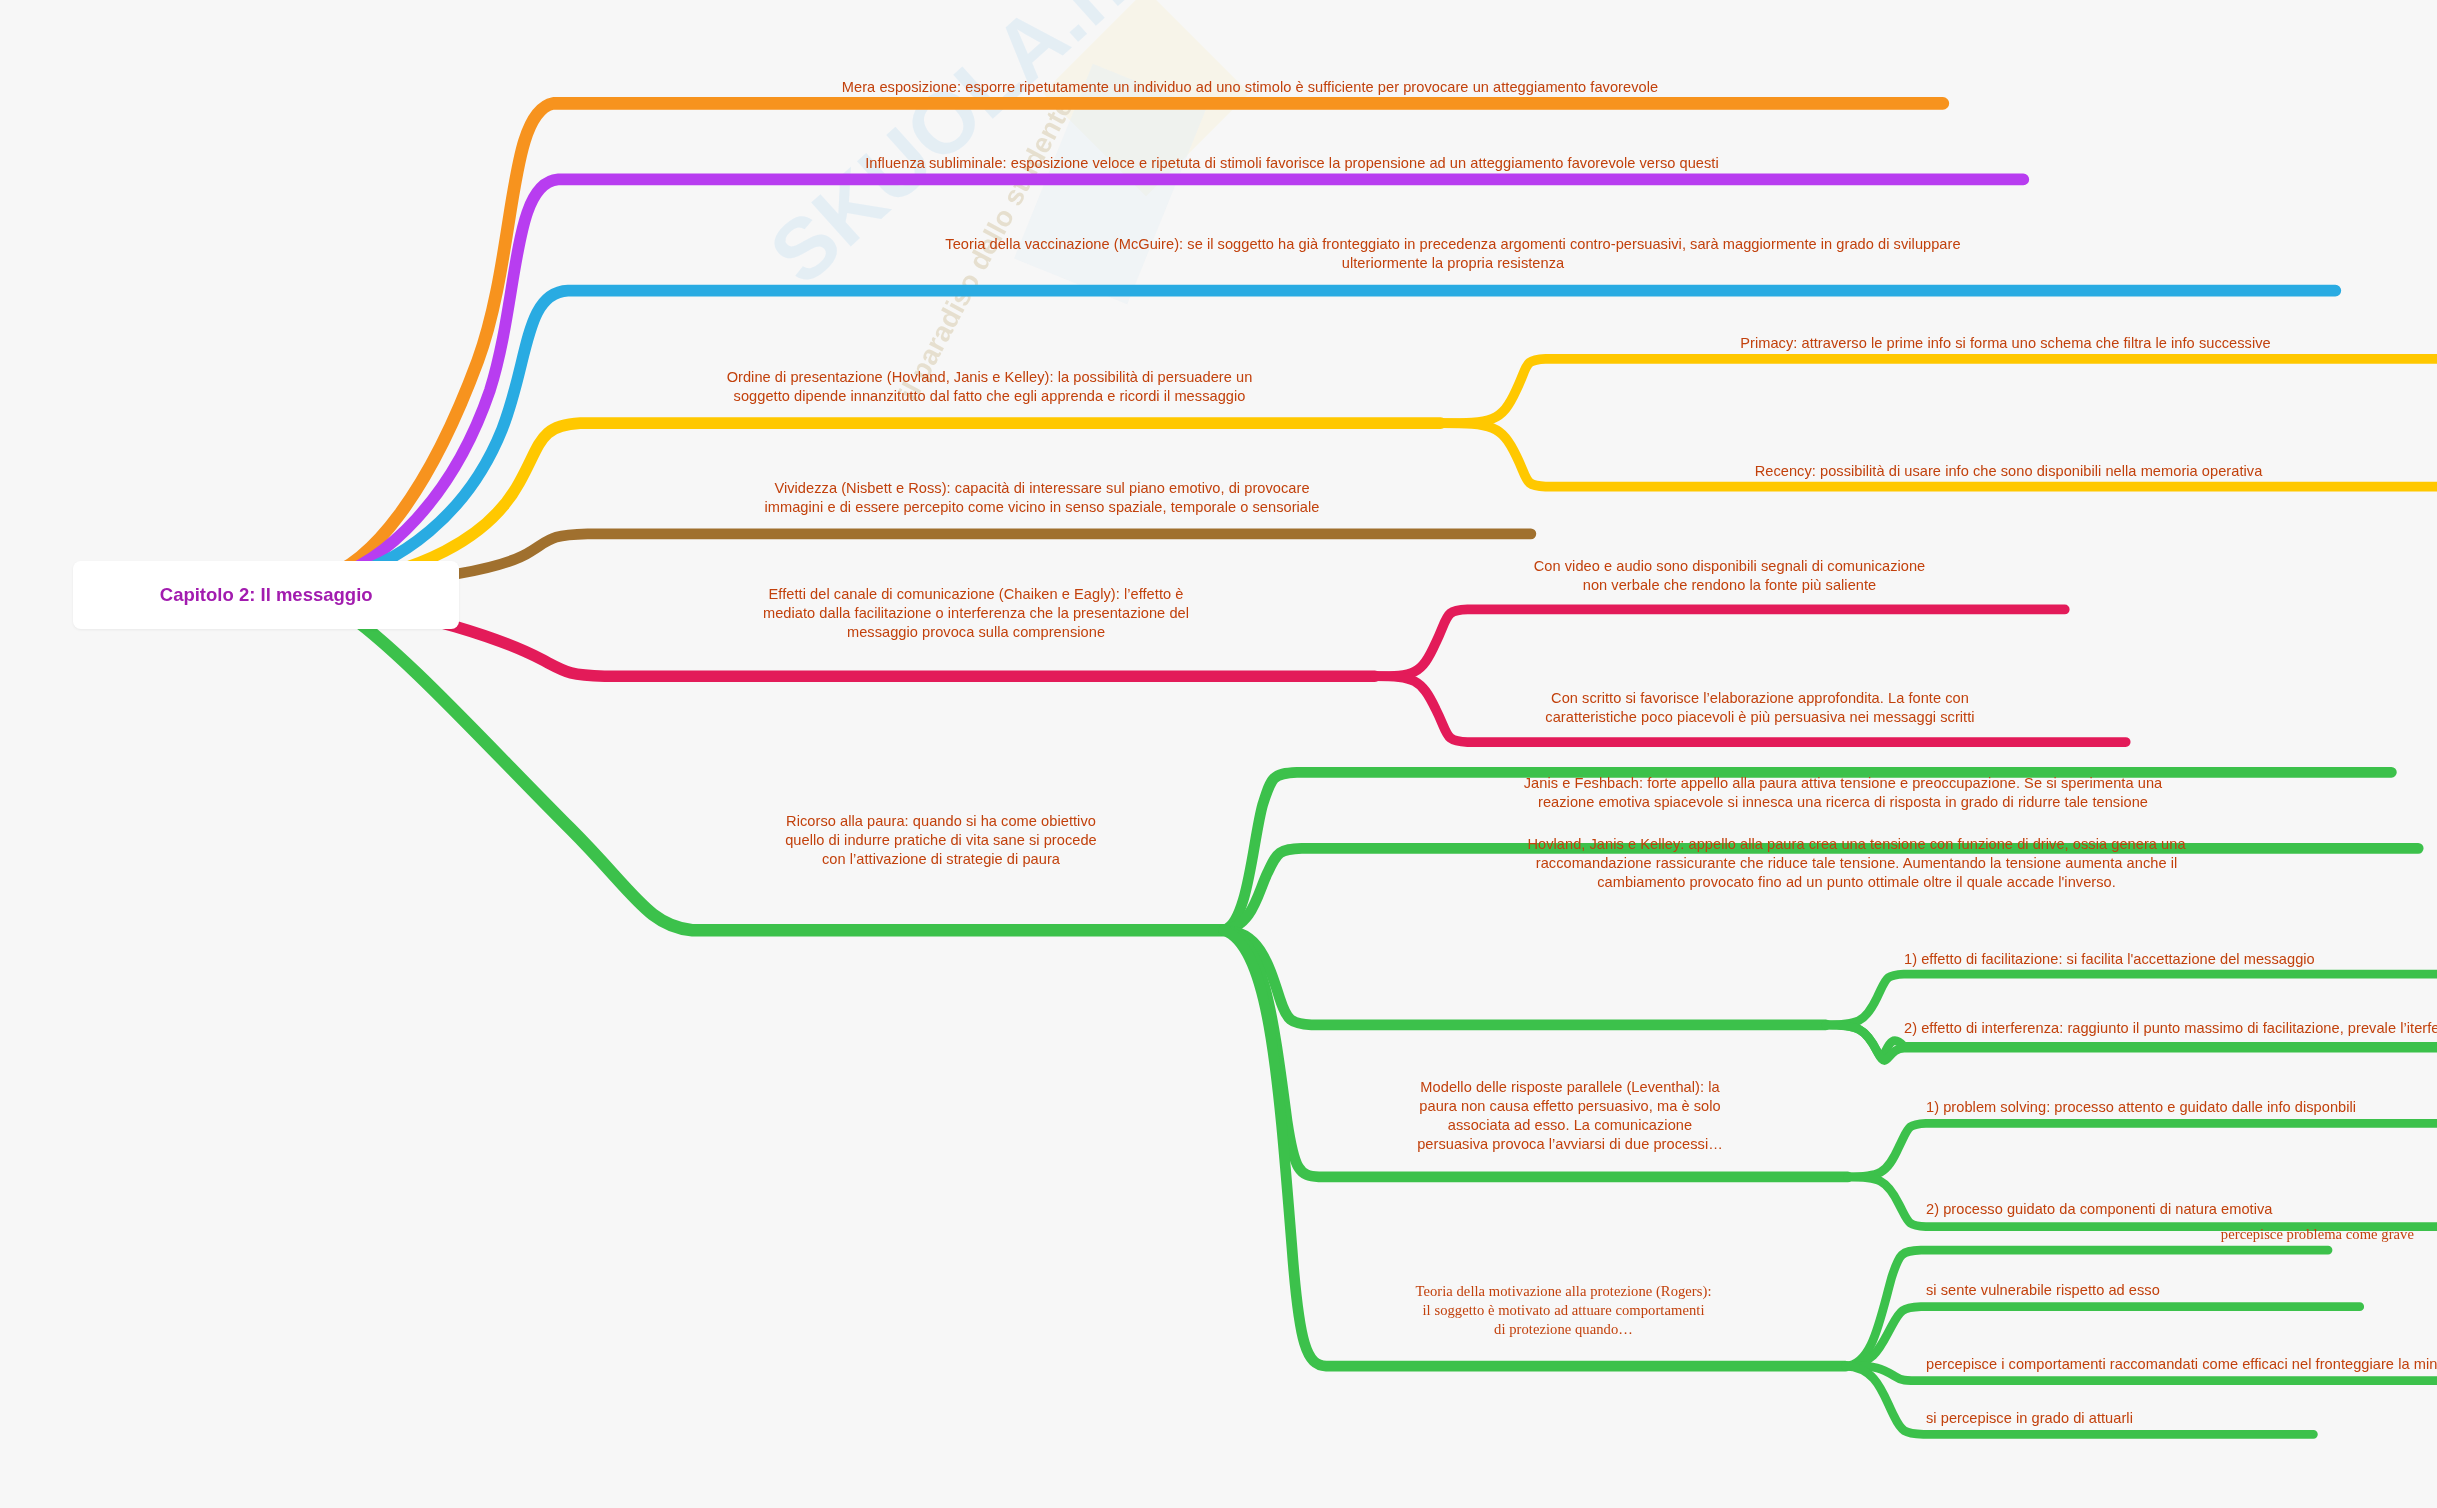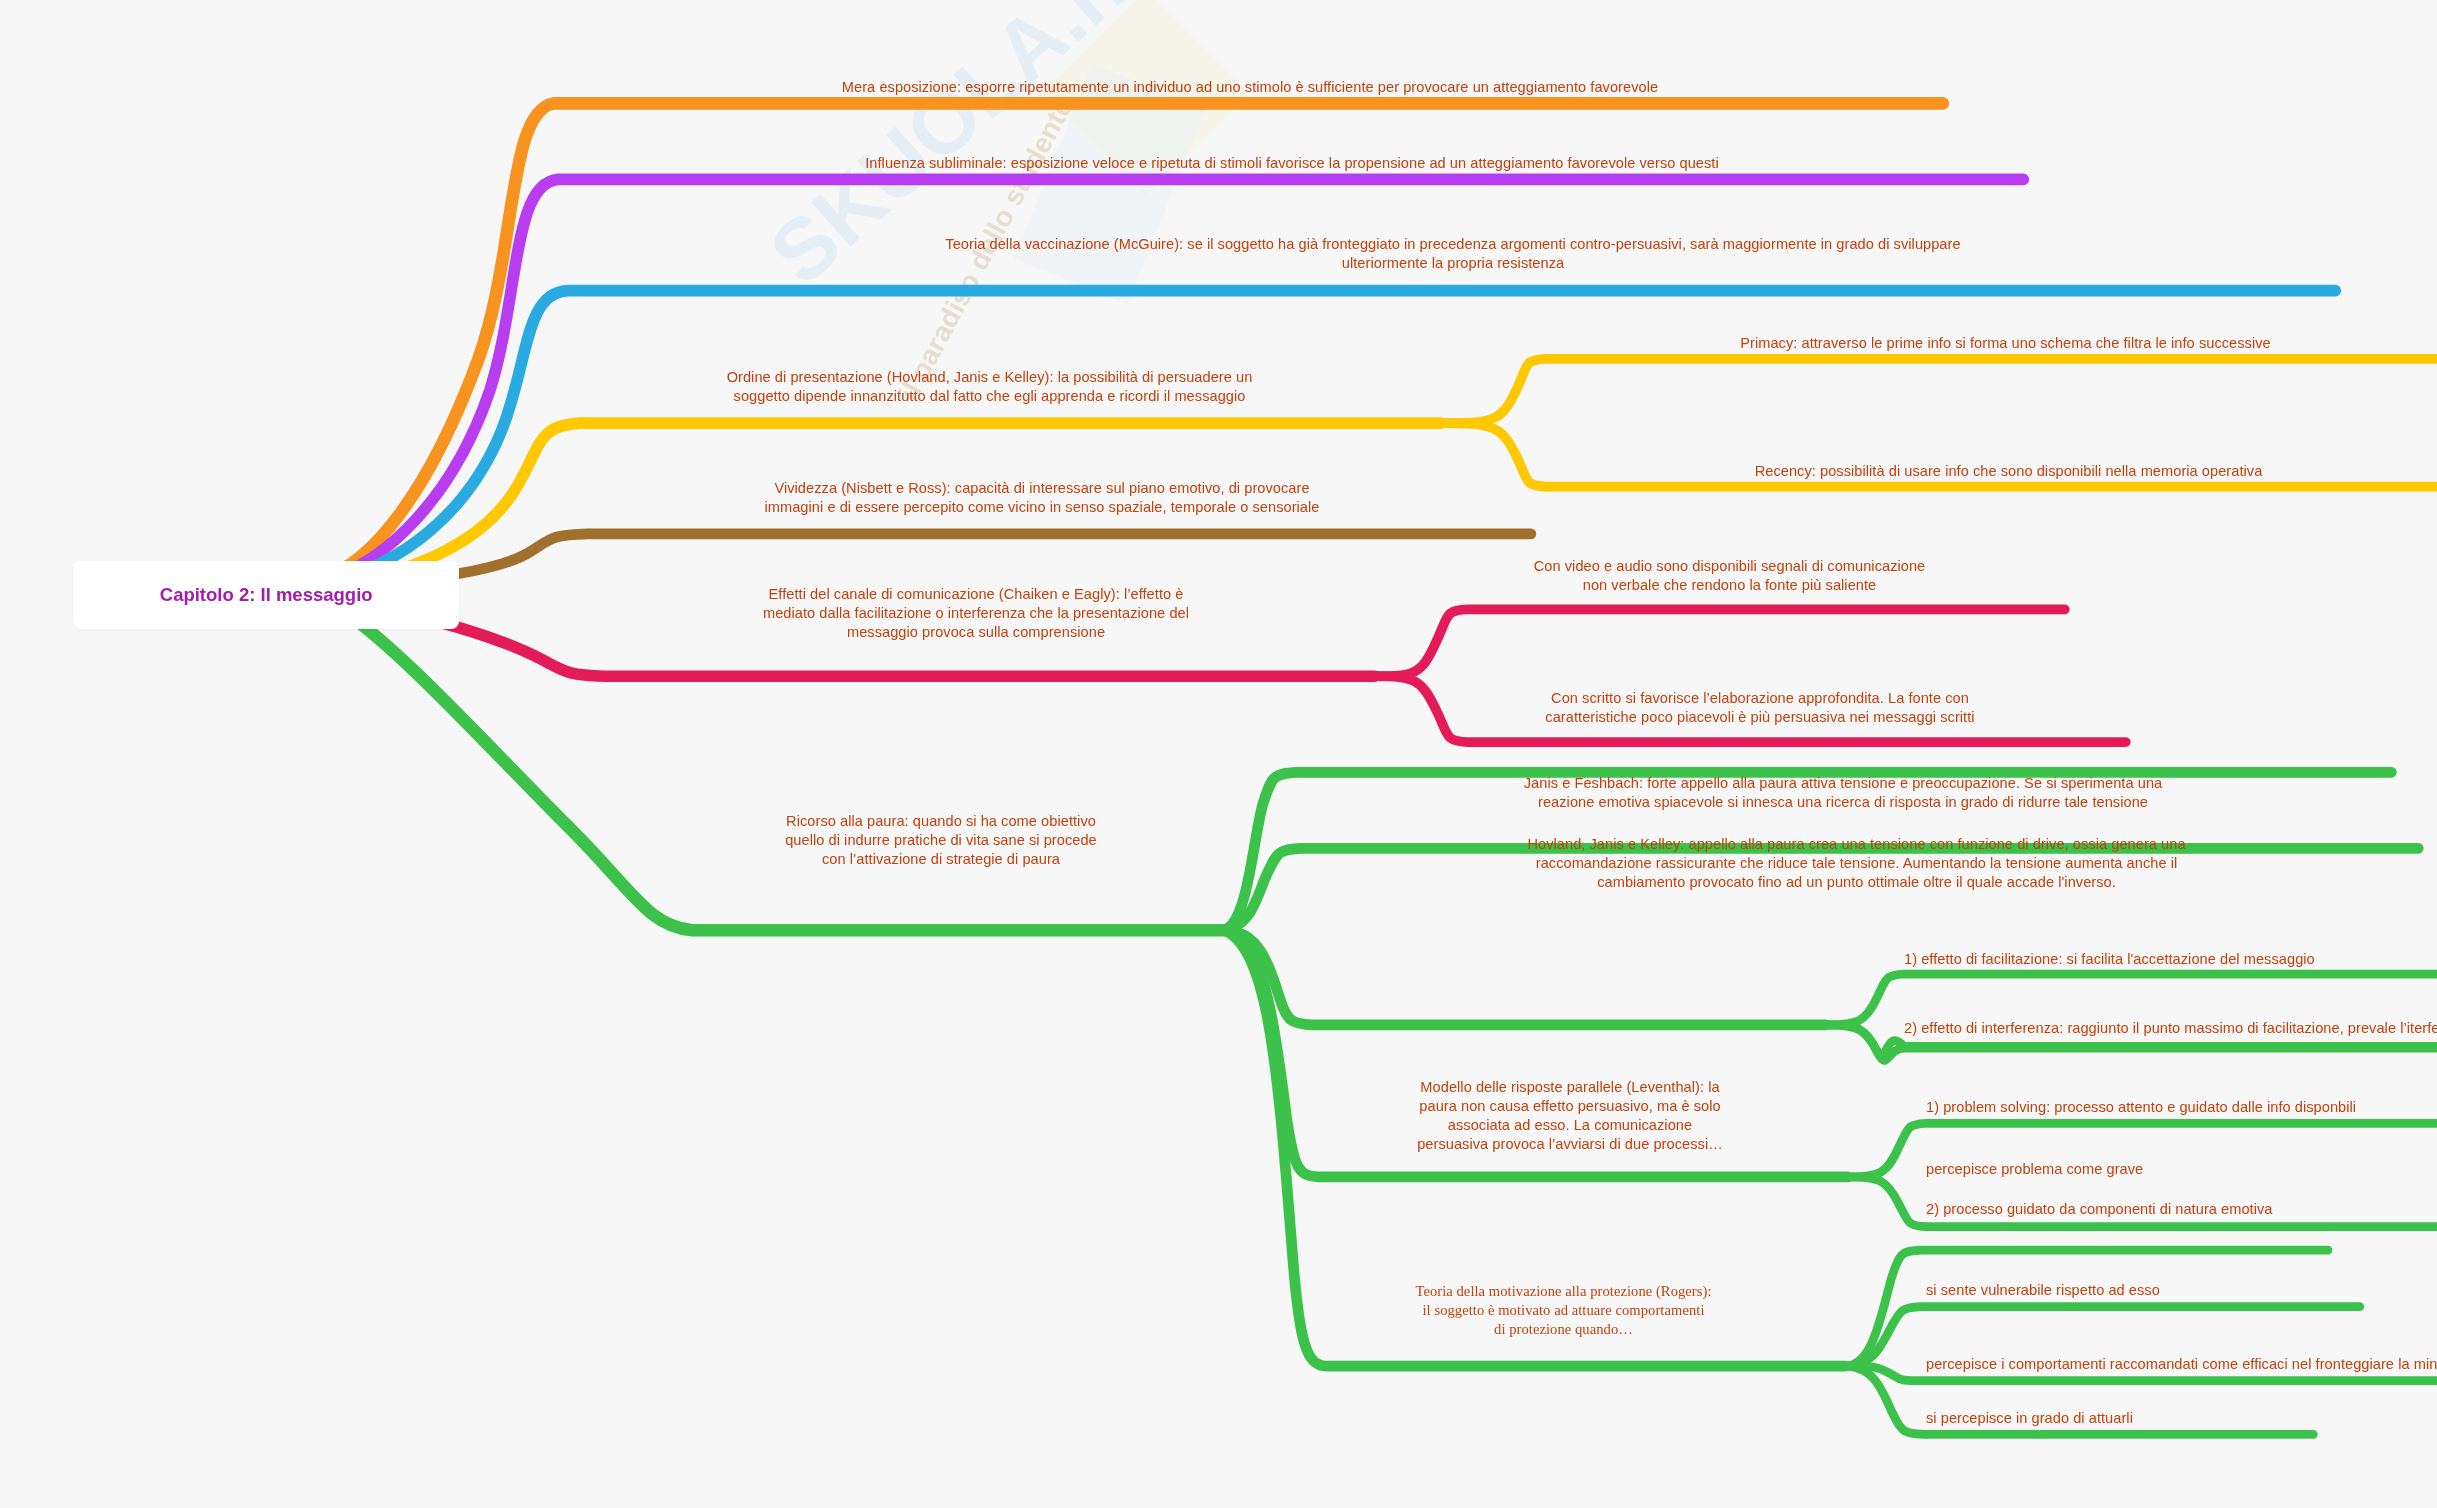--- a/index.html
+++ b/index.html
@@ -188,21 +188,21 @@
 persuasiva provoca l’avviarsi di due processi…</div>
 
   <div class="node l3" style="left:1926px;top:1098px;width:731px;text-align:left;">1) problem solving: processo attento e guidato dalle info disponbili</div>
 
   <div class="node l3" style="left:1926px;top:1200px;width:634px;text-align:left;">2) processo guidato da componenti di natura emotiva</div>
 
   <div class="node l2" style="left:1282px;top:1282px;width:563px;font-family:Liberation Serif, serif;">Teoria della motivazione alla protezione (Rogers):
 il soggetto è motivato ad attuare comportamenti
 di protezione quando…</div>
 
-  <div class="node l3" style="left:1926px;top:1160px;width:488px;text-align:left;">percepisce problema come grave</div>
+  <div class="node l3" style="left:1926px;top:1225px;width:488px;text-align:right;font-family:Liberation Serif, serif;">percepisce problema come grave</div>
 
   <div class="node l3" style="left:1926px;top:1281px;width:536px;text-align:left;">si sente vulnerabile rispetto ad esso</div>
 
   <div class="node l3" style="left:1926px;top:1355px;width:956px;text-align:left;">percepisce i comportamenti raccomandati come efficaci nel fronteggiare la minaccia</div>
 
   <div class="node l3" style="left:1926px;top:1409px;width:488px;text-align:left;">si percepisce in grado di attuarli</div>
 
 </div>
 
 

